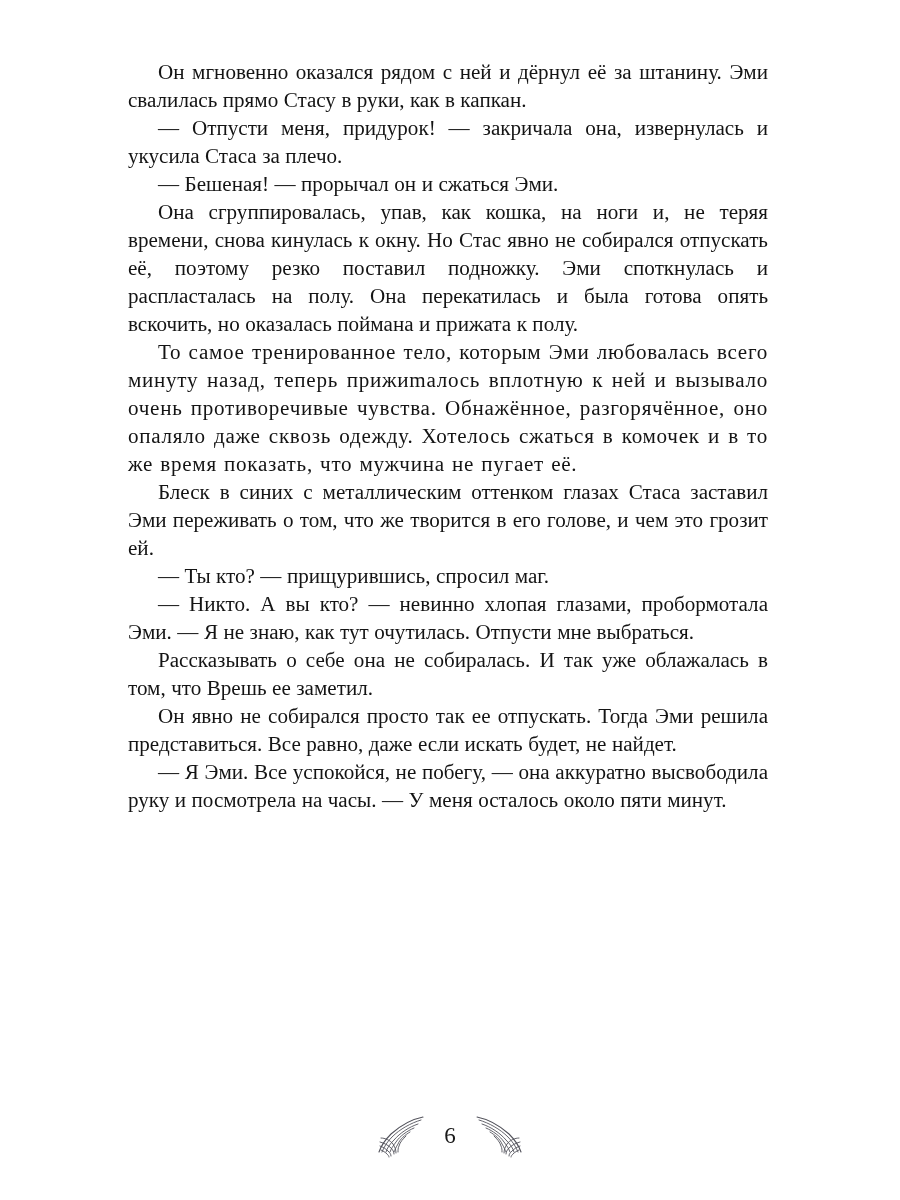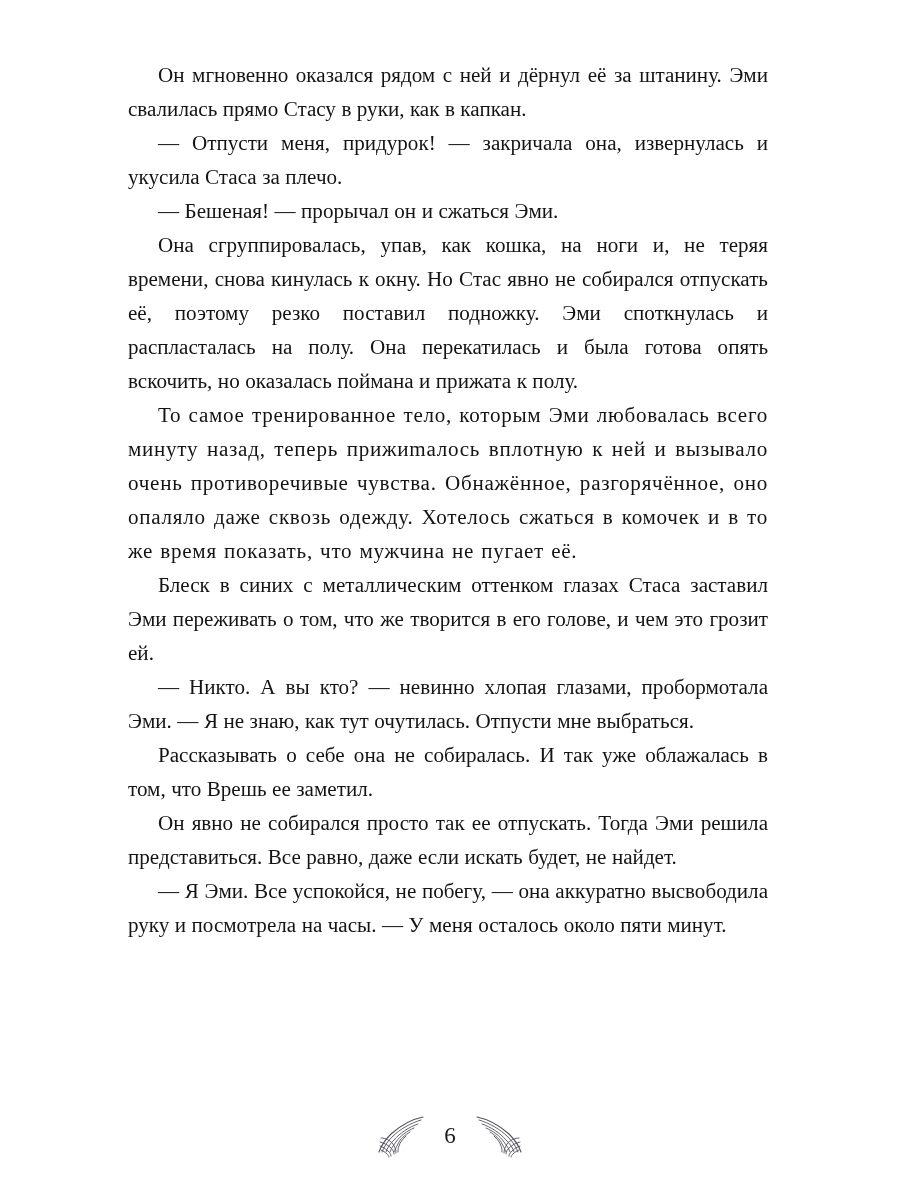--- a/index.html
+++ b/index.html
@@ -25,21 +25,21 @@
   .text-block {
     position: absolute;
     left: 128px;
     top: 58px;
     width: 640px;
   }
 
   p.para {
     margin: 0;
     font-size: 21.1px;
-    line-height: 34px;
+    line-height: 28px;
     text-align: justify;
     text-justify: inter-word;
     text-indent: 30px;
     hyphens: manual;
     -webkit-hyphens: manual;
     word-spacing: 0.2px;
   }
 
   
   p.para.tracked {
@@ -83,20 +83,21 @@
 
 <div class="page">
 
   <div class="text-block">
     <p class="para">Он мгновенно оказался рядом с ней и дёрнул её за шта­нину. Эми свалилась прямо Стасу в руки, как в капкан.</p>
     <p class="para">— Отпусти меня, придурок! — закричала она, изверну­лась и укусила Стаса за плечо.</p>
     <p class="para">— Бешеная! — прорычал он и сжаться Эми.</p>
     <p class="para">Она сгруппировалась, упав, как кошка, на ноги и, не теряя времени, снова кинулась к окну. Но Стас явно не собирался отпускать её, поэтому резко поставил под­ножку. Эми споткнулась и распласталась на полу. Она перекатилась и была готова опять вскочить, но оказалась поймана и прижата к полу.</p>
     <p class="para tracked">То самое тренированное тело, которым Эми любовалась всего минуту назад, теперь прижи­mалось вплотную к ней и вызывало очень проти­воречивые чувства. Обнажённое, разгорячённое, оно опаляло даже сквозь одежду. Хотелось сжаться в комочек и в то же время показать, что мужчина не пу­гает её.</p>
     <p class="para">Блеск в синих с металлическим оттенком глазах Стаса заставил Эми переживать о том, что же творится в его голове, и чем это грозит ей.</p>
+    <p class="para">— Ты кто? — прищурившись, спросил маг.</p>
     <p class="para">— Никто. А вы кто? — невинно хлопая глазами, про­бормотала Эми. — Я не знаю, как тут очутилась. Отпусти мне выбраться.</p>
     <p class="para">Рассказывать о себе она не собиралась. И так уже обла­жалась в том, что Врешь ее заметил.</p>
     <p class="para">Он явно не собирался просто так ее отпускать. Тогда Эми решила представиться. Все равно, даже если искать будет, не найдет.</p>
     <p class="para">— Я Эми. Все успокойся, не побегу, — она аккуратно высвободила руку и посмотрела на часы. — У меня оста­лось около пяти минут.</p>
   </div>
 
   <div class="footer">
 
     <svg class="wing" viewBox="0 0 54 44">
       <g fill="none" stroke="#3a3a44" stroke-width="0.9" stroke-linecap="round">

